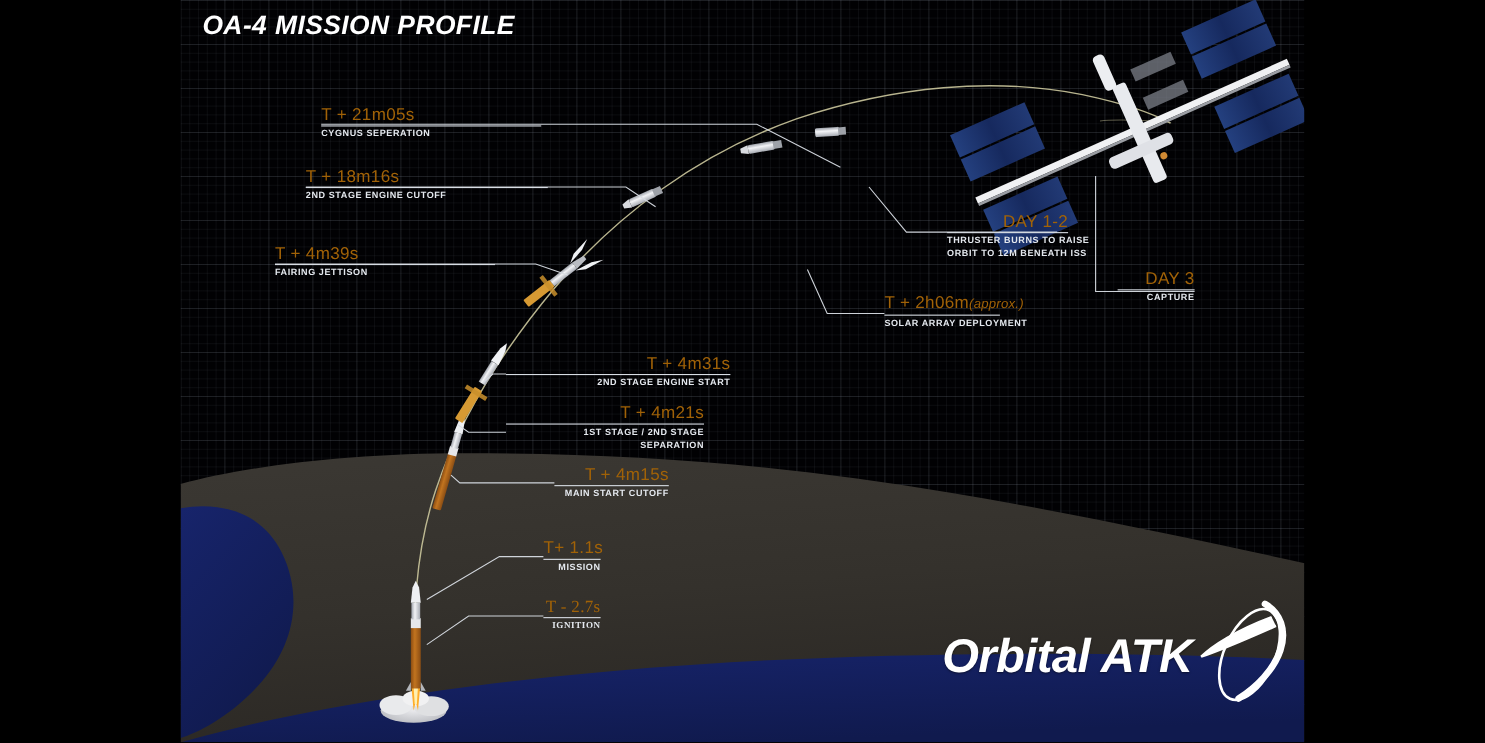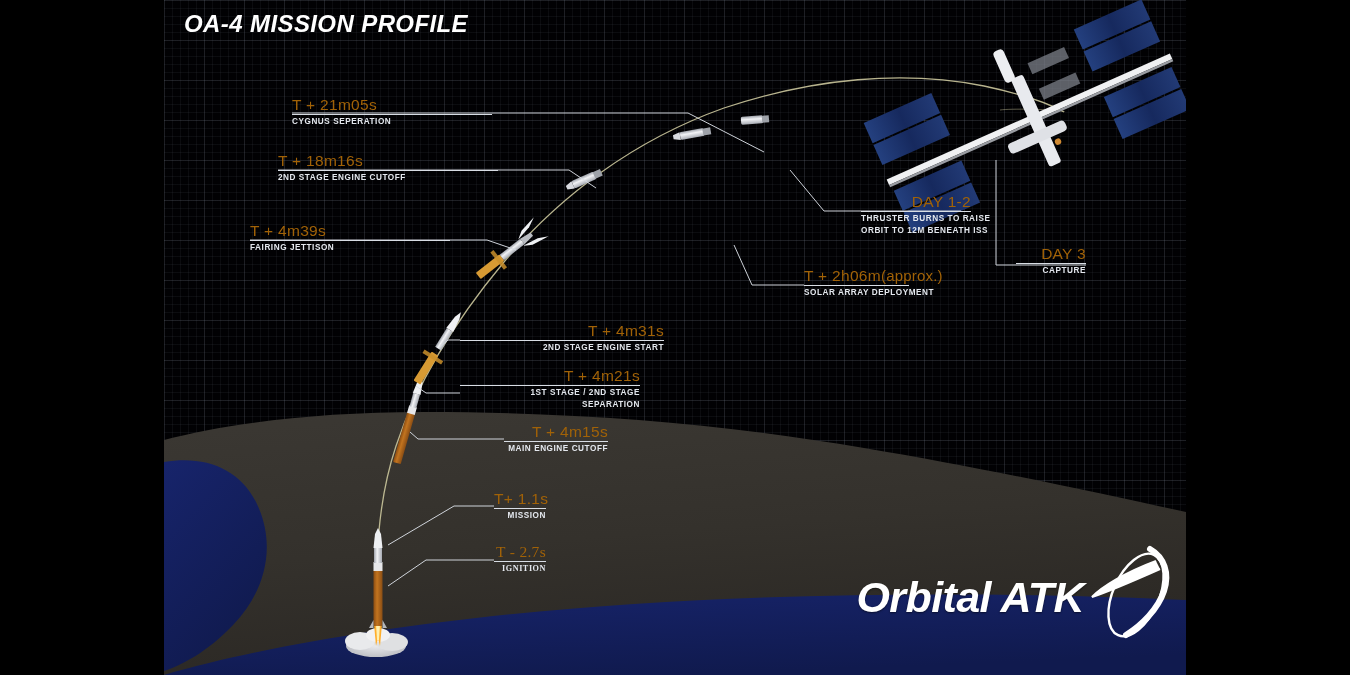--- a/index.html
+++ b/index.html
@@ -34,21 +34,21 @@
   #earthsvg { z-index:2; }
   #tracksvg { z-index:5; }
   #leadsvg  { z-index:8; }
 
   
   .lbl { position:absolute; z-index:12; color:#fff; white-space:nowrap; }
   .lbl .t {
     font-size:15.5px; font-weight:400; letter-spacing:0.3px;
     color:#a16207; line-height:17px;
   }
-  .lbl .t .ap { font-size:15px; letter-spacing:0.2px; }
+  .lbl .t .ap { font-size:12px; letter-spacing:0.2px;font-style:italic; }
   .lbl .rule { height:1px; background:#d8dde4; margin-top:1px; }
   .lbl .s {
     font-size:8.2px; font-weight:700; letter-spacing:0.55px;
     color:#e4e8ee; line-height:10.5px; margin-top:1.5px;
   }
   .lbl.rt { text-align:right; }
   .lbl.lt { text-align:left; }
 
   
   #title {
@@ -250,21 +250,21 @@
     <div class="lbl rt" style="left:296px; top:367px; width:180px;">
       <div class="t">T + 4m21s</div>
       <div class="rule"></div>
       <div class="s">1ST STAGE / 2ND STAGE</div>
       <div class="s">SEPARATION</div>
     </div>
 
     <div class="lbl rt" style="left:340px; top:423px; width:104px;">
       <div class="t">T + 4m15s</div>
       <div class="rule"></div>
-      <div class="s">MAIN ENGINE CUTOFF</div>
+      <div class="s">MAIN START CUTOFF</div>
     </div>
 
     <div class="lbl rt" style="left:330px; top:490px; width:52px;">
       <div class="t">T+ 1.1s</div>
       <div class="rule"></div>
       <div class="s">MISSION</div>
     </div>
 
     <div class="lbl rt" style="left:330px; top:543px; width:52px;font-family:Liberation Serif, serif;">
       <div class="t">T - 2.7s</div>

